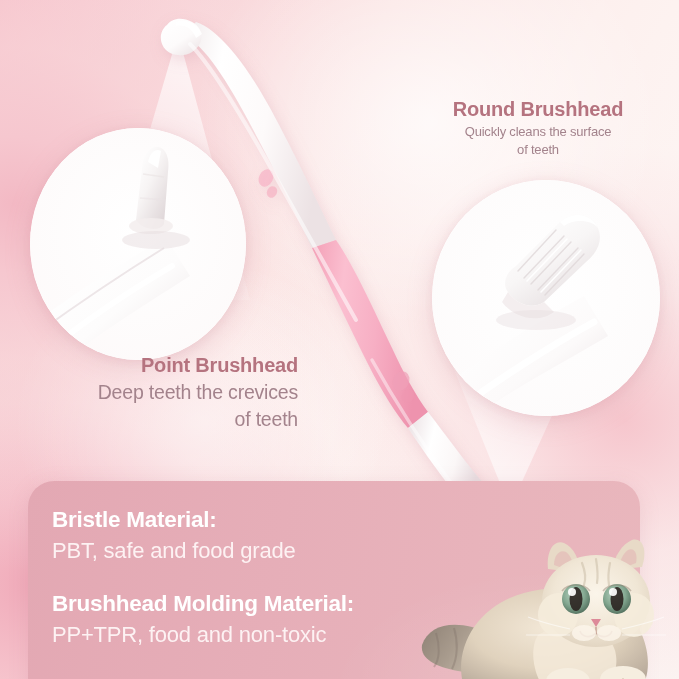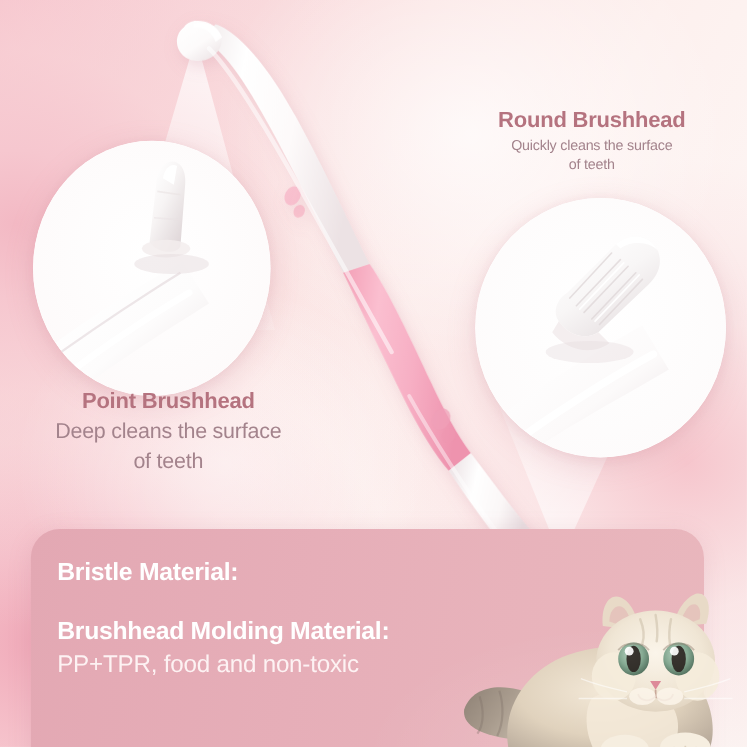--- a/index.html
+++ b/index.html
@@ -71,21 +71,21 @@
 
   #callout-round {
     left:404px; top:96px; width:268px;
     text-align:center;
   }
   #callout-round .c-title { font-size:20px; line-height:1.3; }
   #callout-round .c-sub  { font-size:13px; margin-top:2px; }
 
   #callout-point {
     left:8px; top:352px; width:290px;
-    text-align:center;
+    text-align:right;
   }
   #callout-point .c-title { font-size:20px; line-height:1.3; }
   #callout-point .c-sub  { font-size:19.5px; margin-top:2px; }
 
   
   #spec-panel {
     position:absolute;
     left:28px; top:481px; width:612px; height:243px;
     border-radius:26px;
     background:linear-gradient(100deg, #e3a8b3 0%, #e6aeb8 40%, #e8b3bb 70%, #e9b7bd 100%);
@@ -331,30 +331,31 @@
   </div>
 
   <div class="callout" id="callout-round">
     <div class="c-title">Round Brushhead</div>
     <div class="c-sub">Quickly cleans the surface</div>
     <div class="c-sub">of teeth</div>
   </div>
 
   <div class="callout" id="callout-point">
     <div class="c-title">Point Brushhead</div>
-    <div class="c-sub">Deep cleans the surface</div>
+    <div class="c-sub">Deep teeth the crevices</div>
     <div class="c-sub">of teeth</div>
   </div>
 
   <div id="spec-panel">
     <div class="panel-sheen"></div>
     <div class="spec-list">
 
       <div class="spec-block">
         <div class="spec-label">Bristle Material:</div>
+        <div class="spec-value">PBT, safe and food grade</div>
       </div>
 
       <div class="spec-block">
         <div class="spec-label">Brushhead Molding Material:</div>
         <div class="spec-value">PP+TPR, food and non-toxic</div>
       </div>
 
     </div>
   </div>
 

